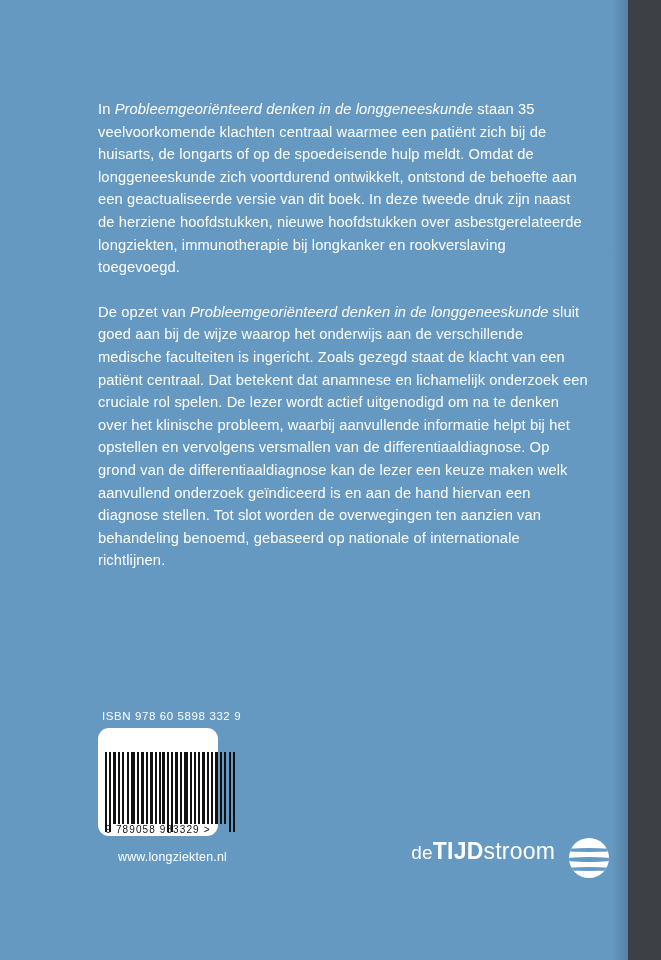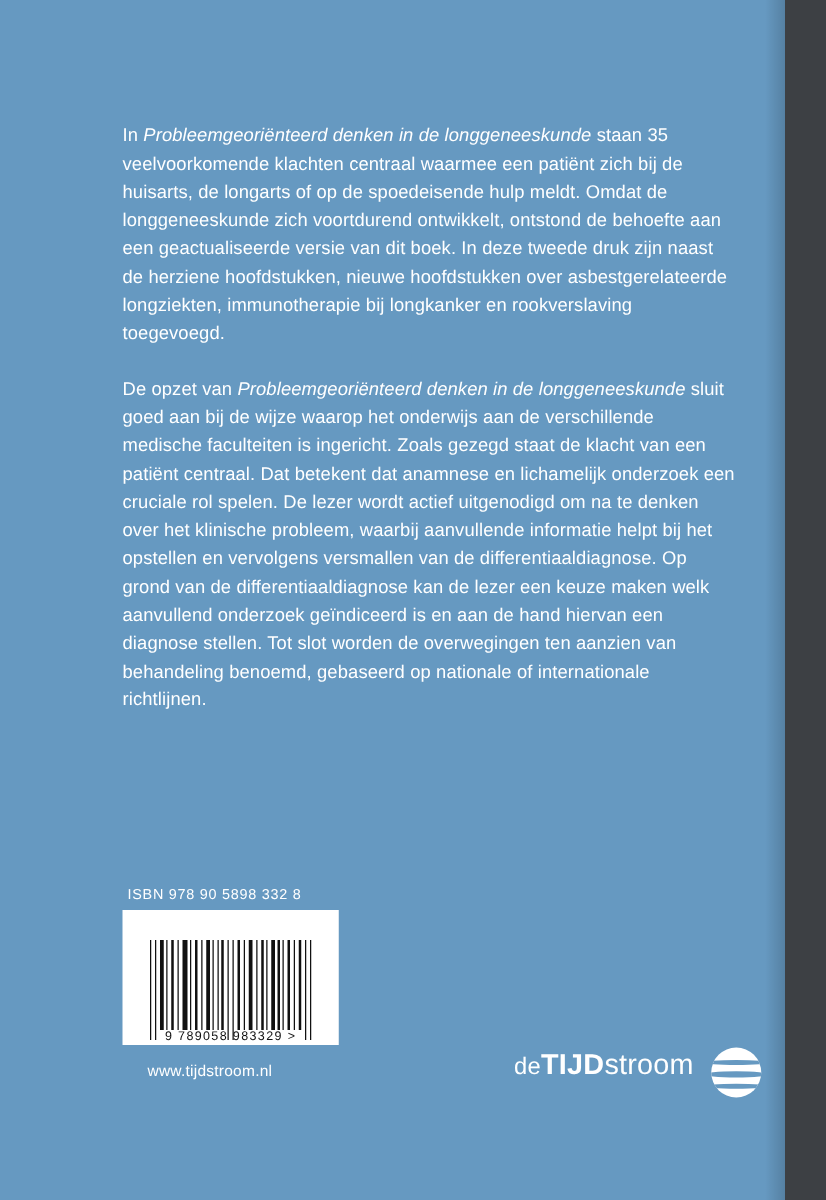--- a/index.html
+++ b/index.html
@@ -72,24 +72,25 @@
     width: 250px;
   }
   .isbn-text {
     color: #ffffff;
     font-size: 11.5px;
     letter-spacing: 0.6px;
     margin: 0 0 6px 4px;
   }
   .barcode {
     position: relative;
-    width: 173px;
+    width: 120px;
     height: 108px;
     background: #ffffff;
     padding: 24px 7px 4px 7px;
+    border-radius: 11px;
   }
   .bars {
     position: relative;
     height: 72px;
     width: 130px;
     margin: 0 auto;
   }
   .bars span {
     position: absolute;
     top: 0;
@@ -160,21 +161,21 @@
   <div class="cover"></div>
   <div class="cover-edge"></div>
   <div class="spine"></div>
 
   <div class="blurb">
     <p><span>In </span><i>Probleemgeoriënteerd denken in de longgeneeskunde</i><span> staan 35 veelvoorkomende klachten centraal waarmee een patiënt zich bij de huisarts, de longarts of op de spoedeisende hulp meldt. Omdat de longgeneeskunde zich voortdurend ontwikkelt, ontstond de behoefte aan een geactualiseerde versie van dit boek. In deze tweede druk zijn naast de herziene hoofdstukken, nieuwe hoofdstukken over asbestgerelateerde longziekten, immunotherapie bij longkanker en rookverslaving toegevoegd.</span></p>
     <p><span>De opzet van </span><i>Probleemgeoriënteerd denken in de longgeneeskunde</i><span> sluit goed aan bij de wijze waarop het onderwijs aan de verschillende medische faculteiten is ingericht. Zoals gezegd staat de klacht van een patiënt centraal. Dat betekent dat anamnese en lichamelijk onderzoek een cruciale rol spelen. De lezer wordt actief uitgenodigd om na te denken over het klinische probleem, waarbij aanvullende informatie helpt bij het opstellen en vervolgens versmallen van de differentiaaldiagnose. Op grond van de differentiaaldiagnose kan de lezer een keuze maken welk aanvullend onderzoek geïndiceerd is en aan de hand hiervan een diagnose stellen. Tot slot worden de overwegingen ten aanzien van behandeling benoemd, gebaseerd op nationale of internationale richtlijnen.</span></p>
   </div>
 
   <div class="isbn-block">
-    <div class="isbn-text">ISBN 978 90 5898 332 8</div>
+    <div class="isbn-text">ISBN 978 60 5898 332 9</div>
     <div class="barcode">
       <div class="bars">
         <span class="tall" style="left:0px;width:1.5px"></span>
         <span class="tall" style="left:4px;width:1.5px"></span>
         <span style="left:8px;width:3px"></span>
         <span style="left:13px;width:1.5px"></span>
         <span style="left:17px;width:2px"></span>
         <span style="left:22px;width:1.5px"></span>
         <span style="left:26px;width:4px"></span>
         <span style="left:32px;width:1.5px"></span>
@@ -198,21 +199,21 @@
         <span style="left:110px;width:2.5px"></span>
         <span style="left:115px;width:1.5px"></span>
         <span style="left:119px;width:2px"></span>
         <span class="tall" style="left:124px;width:1.5px"></span>
         <span class="tall" style="left:128px;width:1.5px"></span>
       </div>
       <div class="barcode-digits">9  789058 983329  &gt;</div>
     </div>
   </div>
 
-  <div class="website">www.tijdstroom.nl</div>
+  <div class="website">www.longziekten.nl</div>
 
   <div class="publisher">
     <div class="pub-name"><span class="de">de</span><span class="tijd">TIJD</span><span>stroom</span></div>
     <div class="pub-mark">
       <div class="wave w1"></div>
       <div class="wave w2"></div>
       <div class="wave w3"></div>
     </div>
   </div>
 

